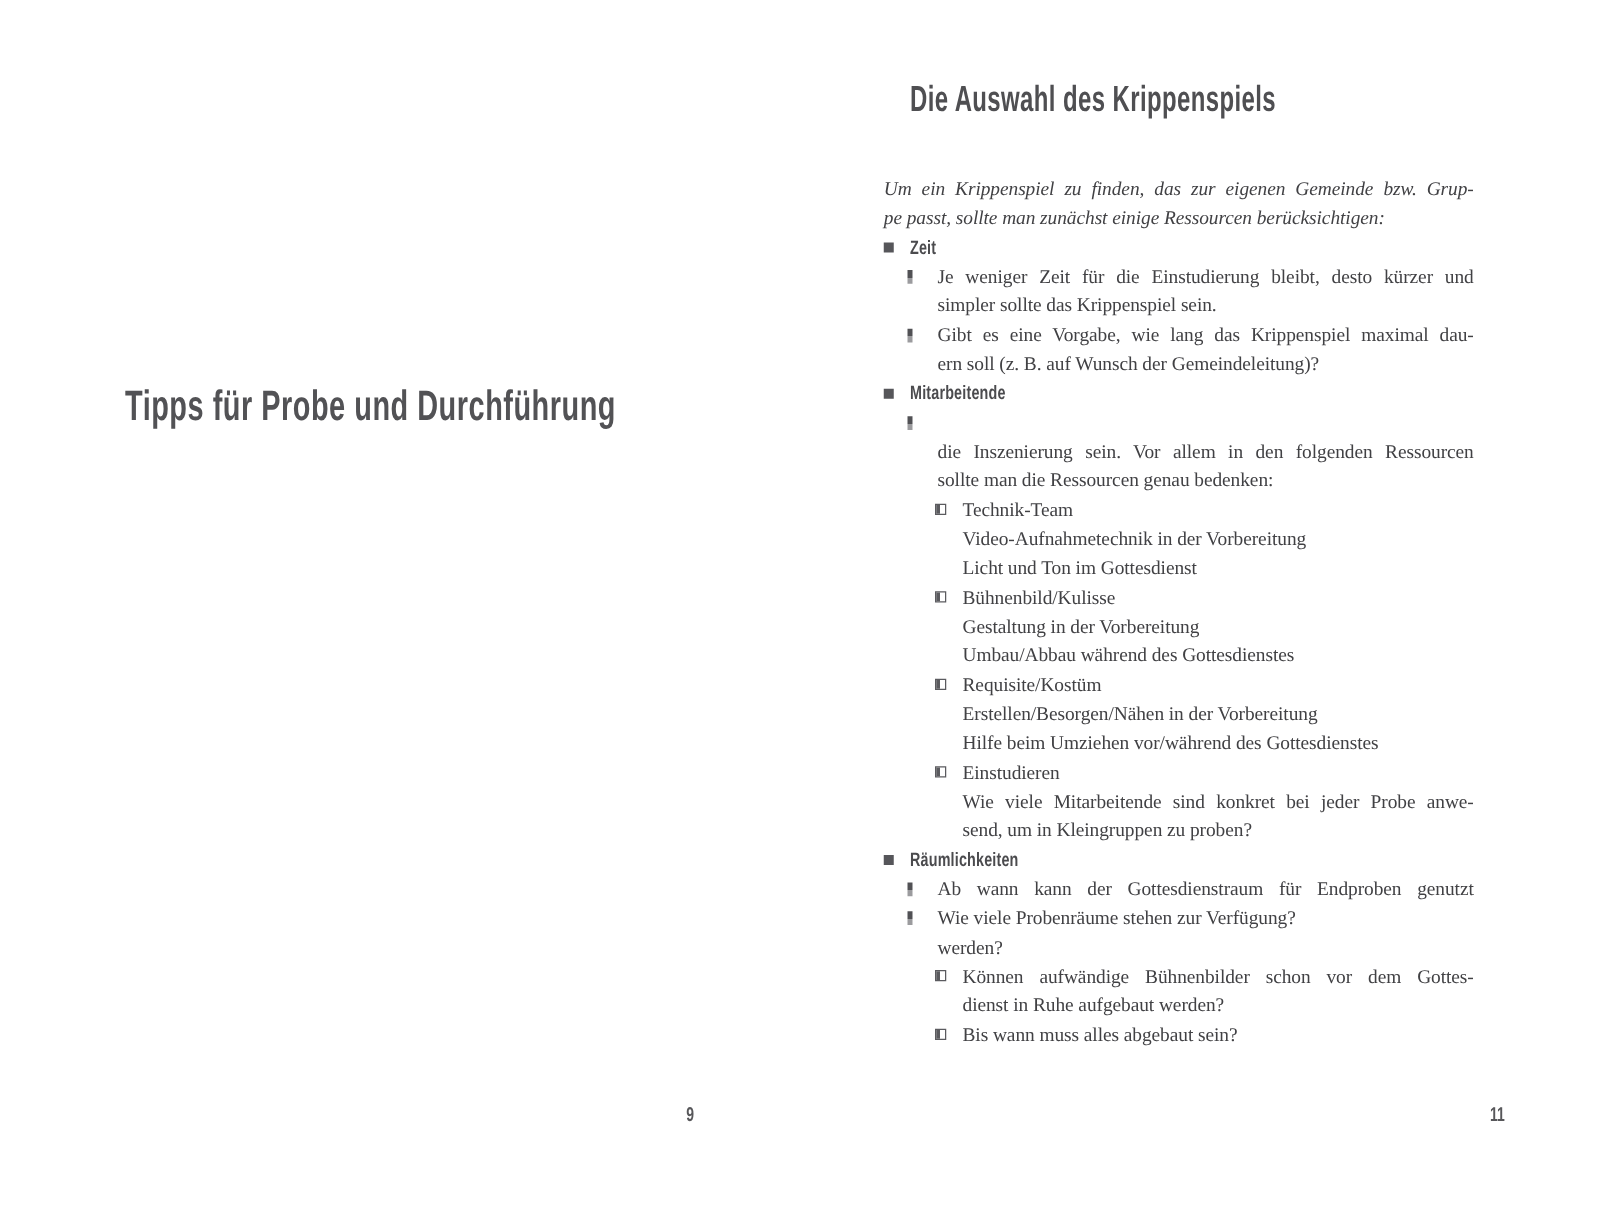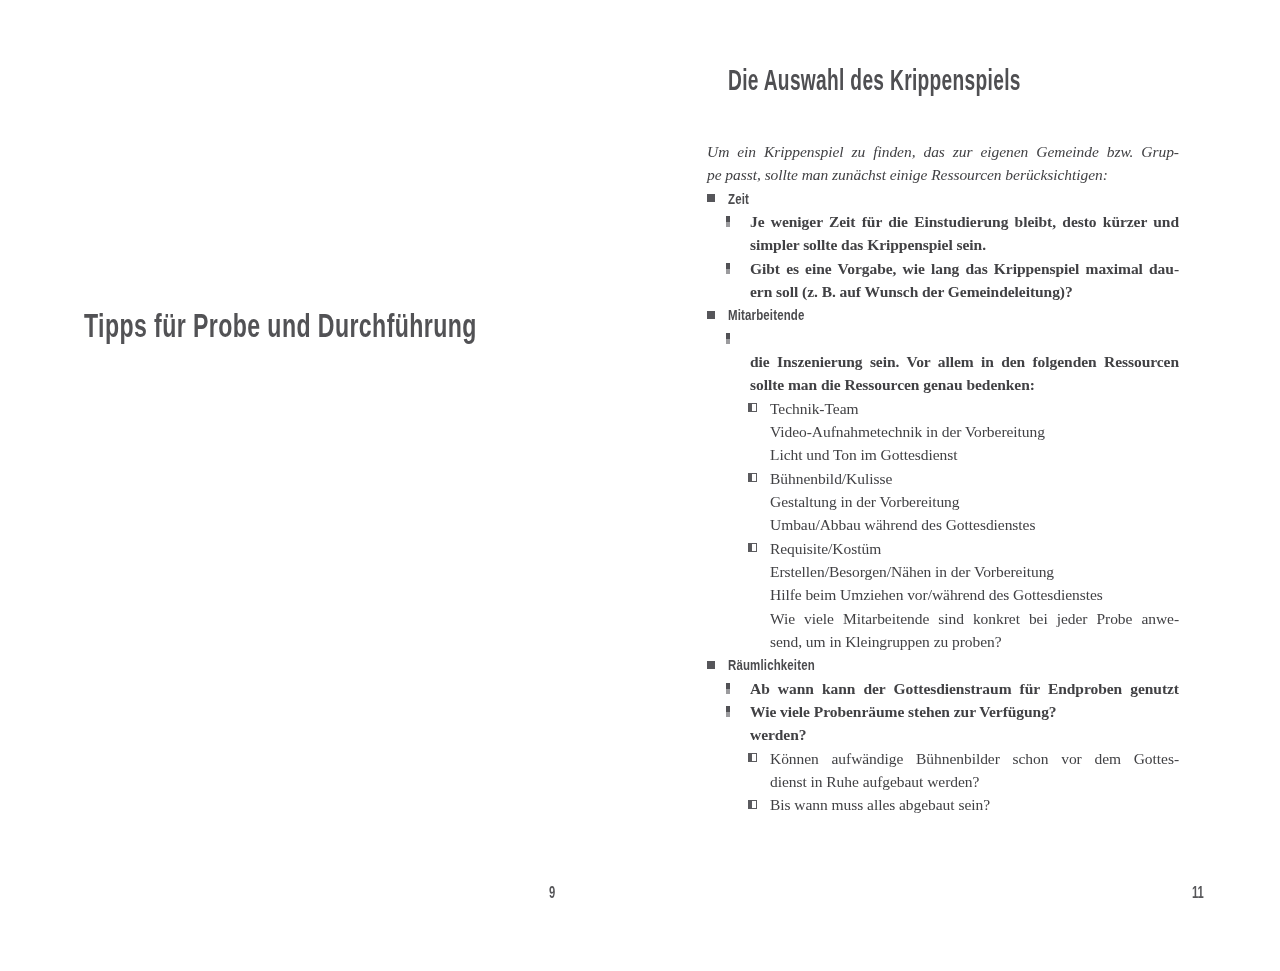--- a/index.html
+++ b/index.html
@@ -3,36 +3,36 @@
 <meta charset="utf-8">
 <style>
   html,body{margin:0;padding:0;background:#ffffff;}
   .spread{position:relative;width:1280px;height:971px;background:#ffffff;overflow:hidden;
           font-family:"Liberation Serif","DejaVu Serif",serif;}
 
   
   .cond{display:inline-block;transform-origin:0 60%;
         font-family:"Liberation Sans","DejaVu Sans",sans-serif;}
 
-  .left-heading{position:absolute;left:84px;top:307px;line-height:36px;}
+  .left-heading{position:absolute;left:100px;top:307px;line-height:36px;}
   .left-heading .cond{font-size:34px;font-weight:bold;color:#525255;
         letter-spacing:.6px;transform:scaleX(.68);}
 
   .right-heading{position:absolute;left:728px;top:64px;line-height:32px;text-decoration:underline;}
   .right-heading .cond{font-size:29px;font-weight:bold;color:#4f4f52;
         letter-spacing:.5px;transform:scaleX(.66);}
 
   .body-col{position:absolute;left:707px;top:140px;width:472px;}
 
   .ln{position:relative;height:23.33px;line-height:23.33px;
       font-size:15.5px;color:#414144;letter-spacing:-.05px;white-space:nowrap;}
   .ln.j{white-space:normal;text-align:justify;text-align-last:justify;overflow:visible;}
   .i0{padding-left:0;font-style:italic;}
   .lab{padding-left:21px;}
-  .i2{padding-left:43px;font-weight:bold;}
+  .i2{padding-left:43px;}
   .i3{padding-left:63px;}
 
   .label-text{font-family:"Liberation Sans","DejaVu Sans",sans-serif;font-weight:bold;
       font-size:15.5px;color:#4b4b4e;display:inline-block;transform:scaleX(.74);
       transform-origin:0 60%;letter-spacing:.2px;}
   .serif-text{font:inherit;color:inherit;}
 
   .bullet{position:absolute;display:block;}
   .b1{left:0;top:7.5px;width:8px;height:8px;background:#56565a;}
   .b2{top:6px;width:4px;height:11px;
@@ -78,20 +78,21 @@
       <div class="ln i2"><span class="serif-text">sollte man die Ressourcen genau bedenken:</span></div>
       <div class="ln i3"><span class="bullet b3"></span><span class="serif-text">Technik-Team</span></div>
       <div class="ln i3"><span class="serif-text">Video-Aufnahmetechnik in der Vorbereitung</span></div>
       <div class="ln i3"><span class="serif-text">Licht und Ton im Gottesdienst</span></div>
       <div class="ln i3"><span class="bullet b3"></span><span class="serif-text">Bühnenbild/Kulisse</span></div>
       <div class="ln i3"><span class="serif-text">Gestaltung in der Vorbereitung</span></div>
       <div class="ln i3"><span class="serif-text">Umbau/Abbau während des Gottesdienstes</span></div>
       <div class="ln i3"><span class="bullet b3"></span><span class="serif-text">Requisite/Kostüm</span></div>
       <div class="ln i3"><span class="serif-text">Erstellen/Besorgen/Nähen in der Vorbereitung</span></div>
       <div class="ln i3"><span class="serif-text">Hilfe beim Umziehen vor/während des Gottesdienstes</span></div>
+      <div class="ln i3"><span class="bullet b3"></span><span class="serif-text">Einstudieren</span></div>
       <div class="ln i3 j"><span class="serif-text">Wie viele Mitarbeitende sind konkret bei jeder Probe anwe-</span></div>
       <div class="ln i3"><span class="serif-text">send, um in Kleingruppen zu proben?</span></div>
       <div class="ln lab"><span class="bullet b1"></span><span class="label-text">Räumlichkeiten</span></div>
       <div class="ln i2 j"><span class="bullet b2"></span><span class="serif-text">Ab wann kann der Gottesdienstraum für Endproben genutzt</span></div>
       <div class="ln i2"><span class="bullet b2"></span><span class="serif-text">Wie viele Probenräume stehen zur Verfügung?</span></div>
       <div class="ln i2"><span class="serif-text">werden?</span></div>
       <div class="ln i3 j"><span class="bullet b3"></span><span class="serif-text">Können aufwändige Bühnenbilder schon vor dem Gottes-</span></div>
       <div class="ln i3"><span class="serif-text">dienst in Ruhe aufgebaut werden?</span></div>
       <div class="ln i3"><span class="bullet b3"></span><span class="serif-text">Bis wann muss alles abgebaut sein?</span></div>
     </div>

